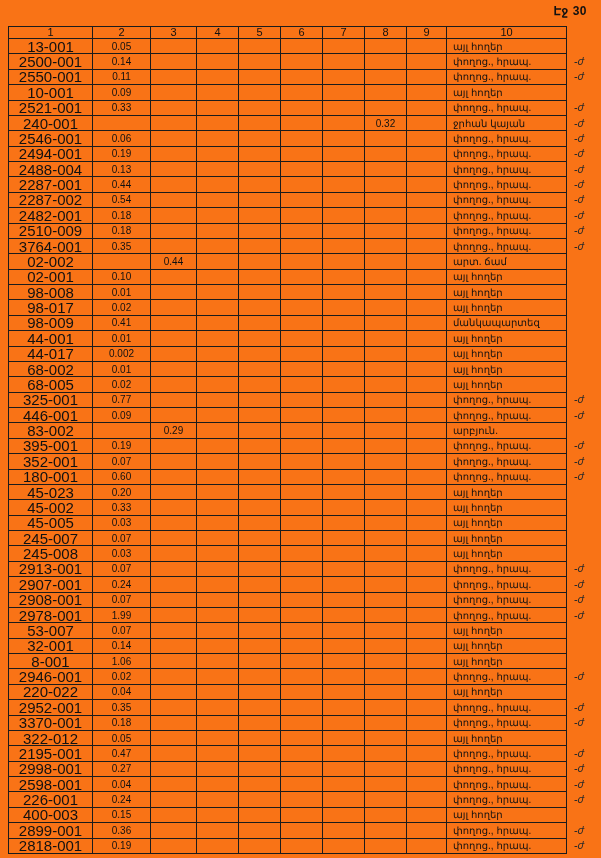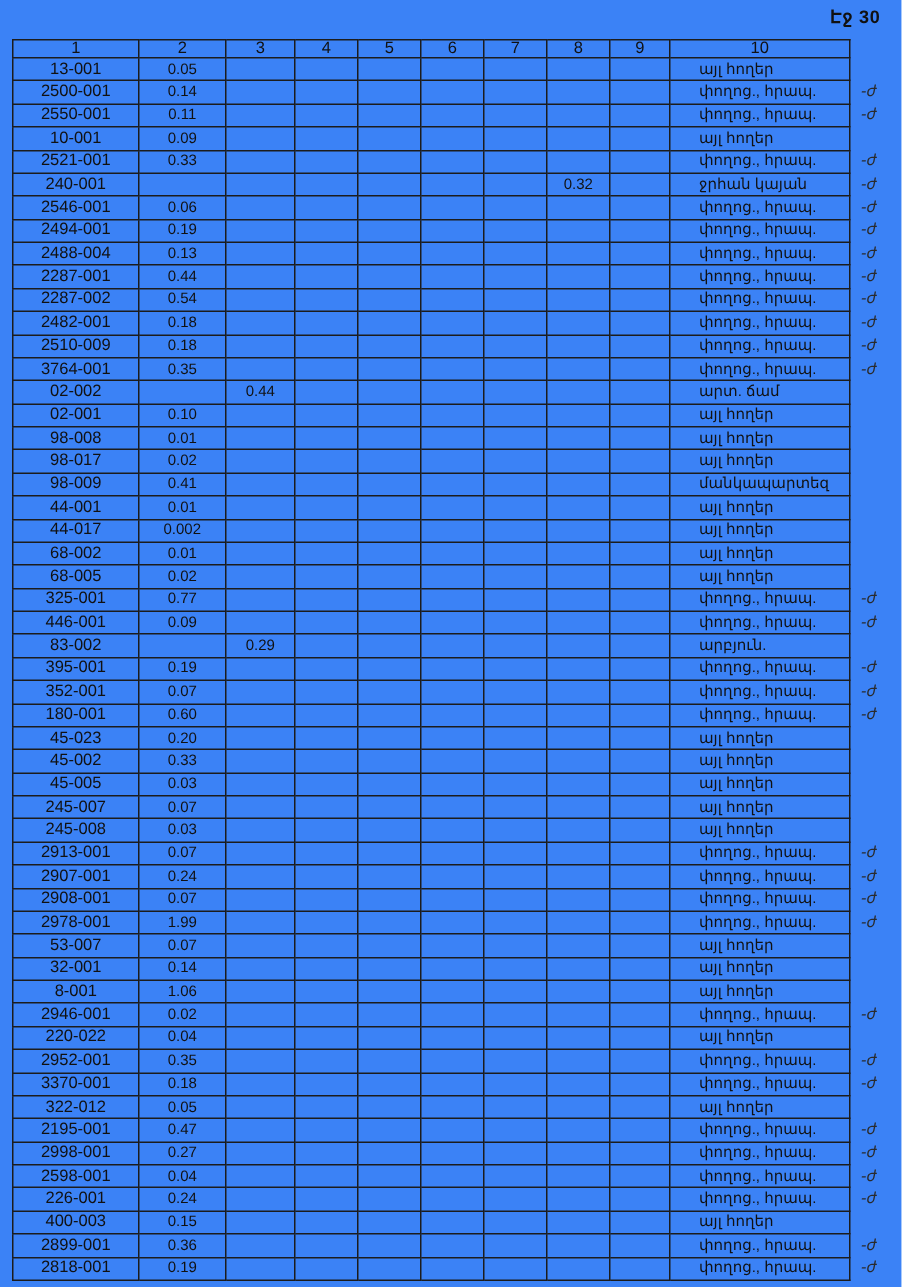--- a/index.html
+++ b/index.html
@@ -1,19 +1,19 @@
 <!DOCTYPE html>
 <html><head>
 <meta charset="utf-8">
 <style>
   html,body{margin:0;padding:0;background:#ffffff;}
   .page{
     position:relative;
     width:601px;height:858px;
-    background:#3b82f6;
+    background:#f97316;
     color:#111;
     font-family:"Liberation Sans", sans-serif;
     overflow:hidden;
   }
   .page-label{
     position:absolute;
     top:4px;right:14px;
     font-size:12px;
     font-weight:bold;
     letter-spacing:0.5px;
@@ -34,24 +34,24 @@
     overflow:hidden;
     white-space:nowrap;
     text-align:center;
     vertical-align:middle;
     color:#111;
   }
   table.parcel th{
     font-size:11px;
     font-weight:normal;
   }
-  table.parcel td.c1{font-size:11px;}
+  table.parcel td.c1{font-size:15px;}
   table.parcel td.c10{
     text-align:left;
-    padding-left:19px;
+    padding-left:6px;
   }
   table.parcel th.mark,
   table.parcel td.mark{
     border:none;
     background:transparent;
     text-align:left;
     padding-left:7px;
     font-style:italic;
     font-family:"DejaVu Sans", sans-serif;
     font-size:10px;

